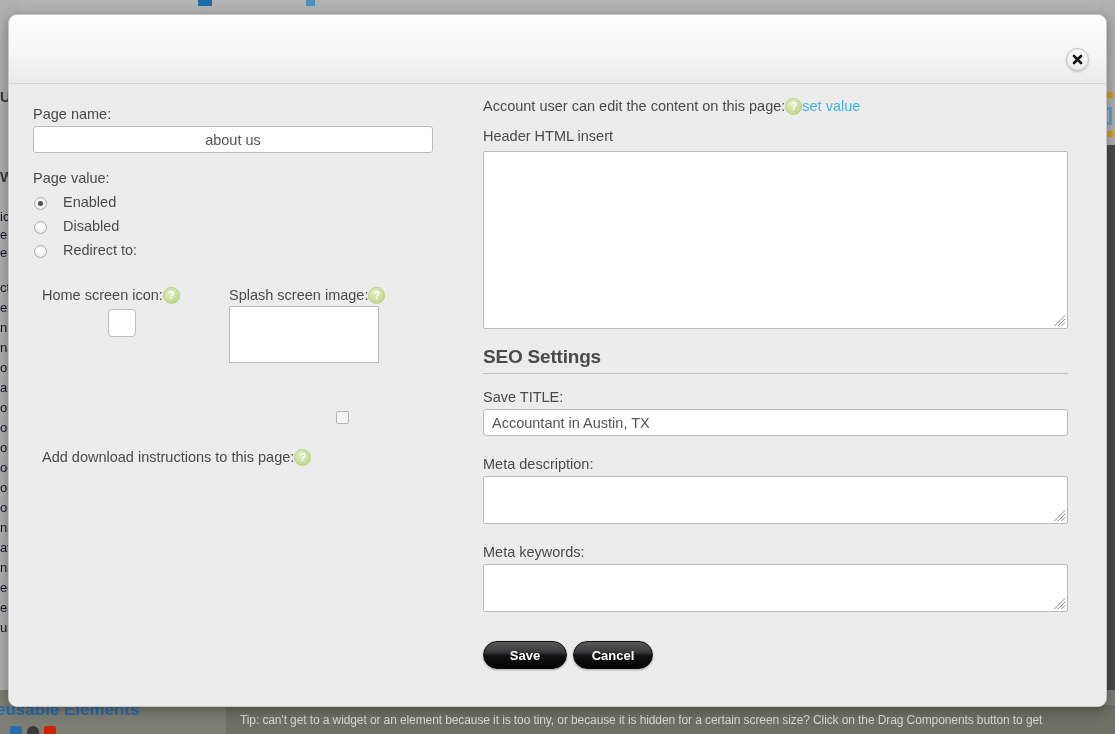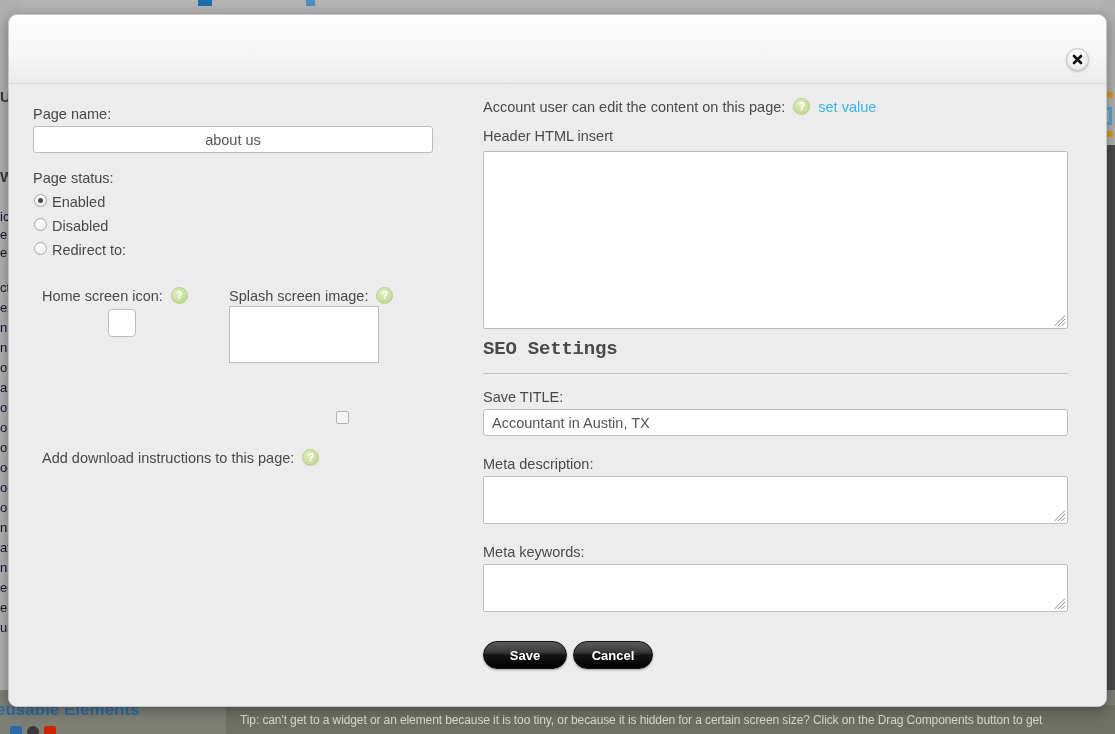--- a/index.html
+++ b/index.html
@@ -252,22 +252,22 @@
     bottom: 2px;
     width: 12px;
     height: 12px;
     pointer-events: none;
   }
 
   
   .radio-row {
     position: absolute;
     display: flex;
-    align-items: flex-start;
-    gap: 5px;
+    align-items: flex-end;
+    gap: 16px;
     white-space: nowrap;
   }
   .radio-dot {
     width: 13px;
     height: 13px;
     border-radius: 50%;
     border: 1px solid #a8a8a8;
     background: radial-gradient(circle at 45% 35%, #ffffff 0%, #f0f0f0 70%, #dcdcdc 100%);
     box-sizing: border-box;
     display: inline-flex;
@@ -323,22 +323,21 @@
     background: #f4f4f4;
     border: 1px solid #b3b3b3;
     border-radius: 2px;
     box-sizing: border-box;
     cursor: pointer;
   }
 
   .inline-row {
     position: absolute;
     display: flex;
-    align-items: center;
-    gap: 8px;
+    align-items: flex-start;
     white-space: nowrap;
   }
   .link-set-value {
     font-size: 14.5px;
     color: #3fb3e8;
     cursor: pointer;
     text-decoration: none;
   }
 
   .section-head {
@@ -438,21 +437,21 @@
   </div>
 
   <div class="dialog-body">
 
     <div class="col-left">
 
       <div class="field-label lbl" style="left:24px; top:22px;">Page name:</div>
 
       <input class="text-input" type="text" style="left: 24px; top: 42px; width: 400px; height: 27px; text-align: center;" value="about us">
 
-      <div class="field-label lbl" style="left:24px; top:86px;">Page status:</div>
+      <div class="field-label lbl" style="left:24px; top:86px;">Page value:</div>
 
       <div class="radio-row" style="left:25px; top:110px;">
         <span class="radio-dot checked"></span>
         <span class="radio-text">Enabled</span>
       </div>
       <div class="radio-row" style="left:25px; top:134px;">
         <span class="radio-dot"></span>
         <span class="radio-text">Disabled</span>
       </div>
       <div class="radio-row" style="left:25px; top:158px;">
@@ -490,21 +489,21 @@
 
       <div class="field-label lbl" style="left:14px; top:44px;">Header HTML insert</div>
 
       <div class="area-wrap" style="left:14px; top:67px; width:585px; height:178px;">
         <textarea class="area-input" style="left: 0px; top: 0px; width: 585px; height: 178px;"></textarea>
         <svg class="resize-grip" viewBox="0 0 12 12">
           <path d="M11 4 L4 11 M11 7.5 L7.5 11 M11 0.5 L0.5 11" stroke="#8a8a8a" stroke-width="1" fill="none"></path>
         </svg>
       </div>
 
-      <div class="section-head" style="left:14px; top:254px;font-family:Liberation Mono, monospace;">SEO Settings</div>
+      <div class="section-head" style="left:14px; top:262px;">SEO Settings</div>
       <div class="section-rule" style="left:14px; top:289px; width:585px;"></div>
 
       <div class="field-label lbl" style="left:14px; top:305px;">Save TITLE:</div>
       <input class="text-input" type="text" style="left: 14px; top: 325px; width: 585px; height: 27px;" value="Accountant in Austin, TX">
 
       <div class="field-label lbl" style="left:14px; top:372px;">Meta description:</div>
       <div class="area-wrap" style="left:14px; top:392px; width:585px; height:48px;">
         <textarea class="area-input" style="left: 0px; top: 0px; width: 585px; height: 48px;"></textarea>
         <svg class="resize-grip" viewBox="0 0 12 12">
           <path d="M11 4 L4 11 M11 7.5 L7.5 11 M11 0.5 L0.5 11" stroke="#8a8a8a" stroke-width="1" fill="none"></path>

